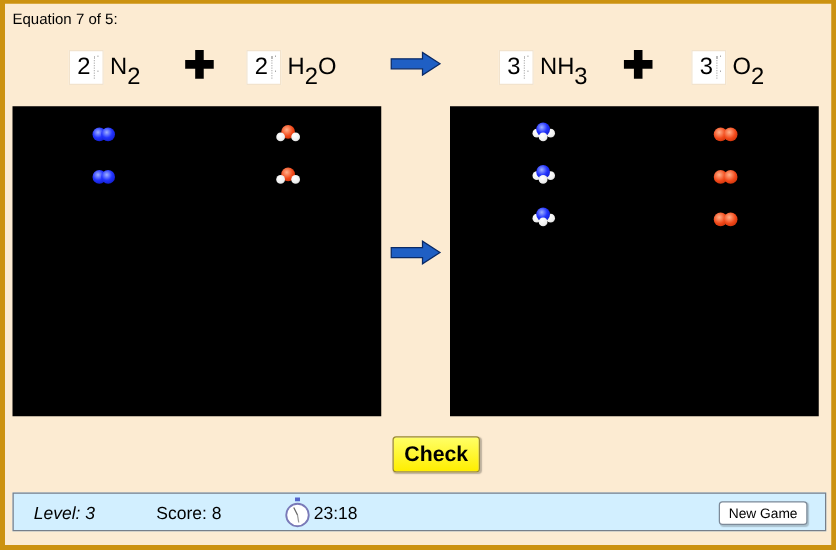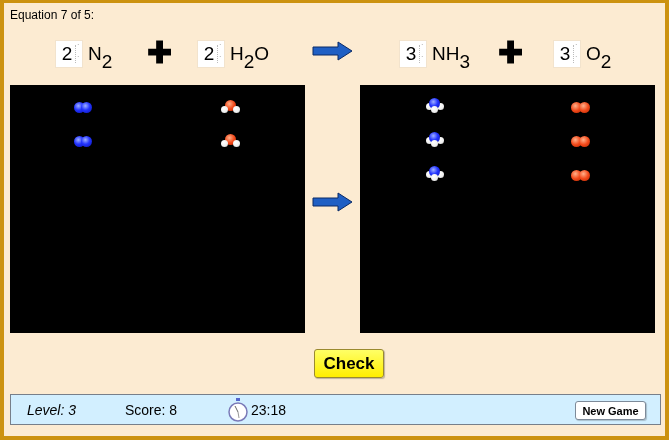--- a/index.html
+++ b/index.html
@@ -47,21 +47,21 @@
     }
     .footer {
       left: 6px; top: 391px; width: 651px; height: 31px;
       background: #d2efff; border: 1px solid #777f8a;
       display: flex; align-items: center; font-size: 14px;
     }
     .footer .item { position: absolute; top: 7px; }
     .newgame-btn {
       position: absolute; right: 14px; top: 6px; width: 71px; height: 19px;
       background: #fff; border: 1px solid #7d8a99; border-radius: 3px;
-      font-size: 11px; font-weight: bold;
+      font-size: 11px; font-weight: normal;
       display: flex; align-items: center; justify-content: center;
       box-shadow: 1px 1px 1px rgba(0,0,0,0.2);
       cursor: pointer;
     }
     .stopwatch { position: absolute; left: 216px; top: 2px; width: 22px; height: 26px; }
   </style>
 </head>
 <body>
 
 <div class="abs eq-label">Equation 7 of 5:</div>

